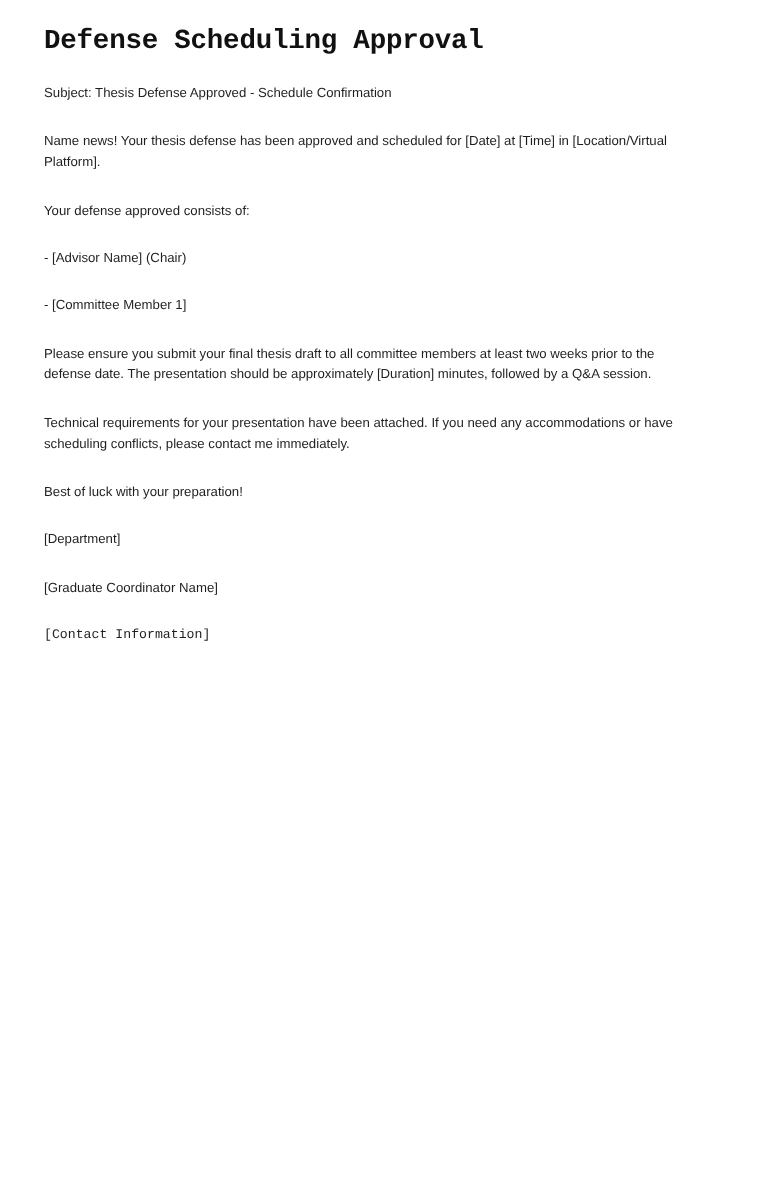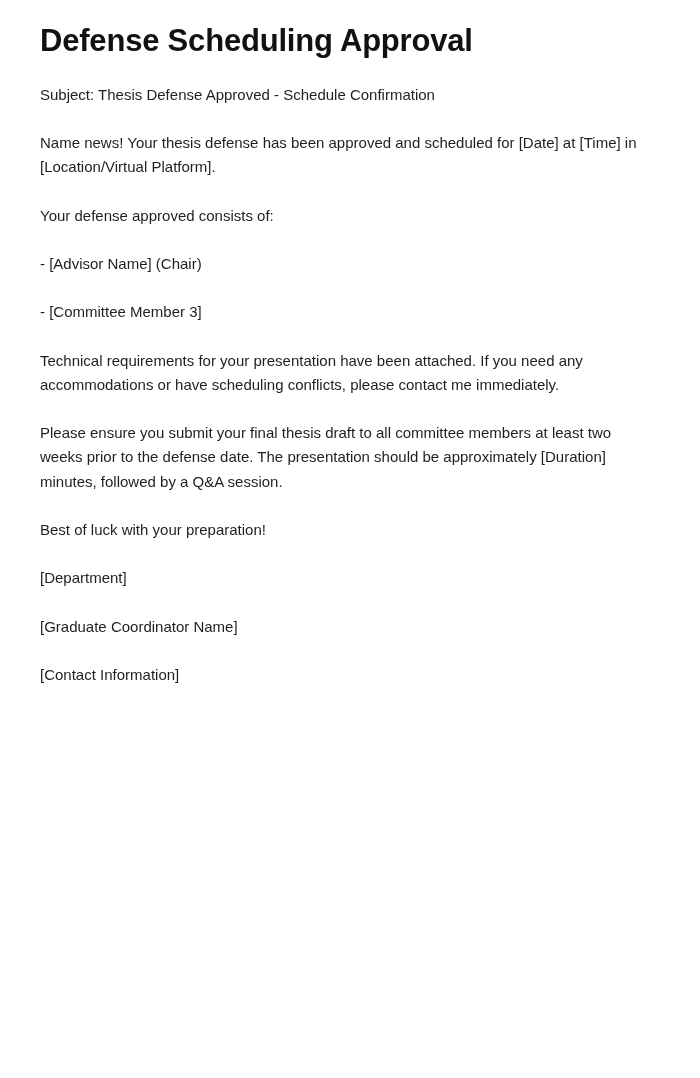--- a/index.html
+++ b/index.html
@@ -15,50 +15,52 @@
     -webkit-font-smoothing: antialiased;
   }
   .page {
     width: 700px;
     min-height: 1078px;
     box-sizing: border-box;
     padding: 22px 60px 20px 40px;
     background: #ffffff;
   }
   .doc-title {
-    font-size: 31px;
+    font-size: 25px;
     line-height: 1.25;
     font-weight: bold;
     color: #111111;
     margin: 0 0 22px 0;
     letter-spacing: -0.2px;
+    font-family: Liberation Mono, monospace;
   }
   .para {
-    font-size: 15px;
+    font-size: 12px;
     line-height: 1.62;
     color: #1f1f1f;
     margin: 0 0 24px 0;
     font-weight: 400;
   }
   .para:last-child {
     margin-bottom: 0;
+    font-family: Liberation Mono, monospace;
   }
 </style>
 </head>
 <body>
 
 <div class="page">
 
   <h1 class="doc-title">Defense Scheduling Approval</h1>
 
   <p class="para">Subject: Thesis Defense Approved - Schedule Confirmation</p>
   <p class="para">Name news! Your thesis defense has been approved and scheduled for [Date] at [Time] in [Location/Virtual Platform].</p>
   <p class="para">Your defense approved consists of:</p>
   <p class="para">- [Advisor Name] (Chair)</p>
-  <p class="para">- [Committee Member 3]</p>
+  <p class="para">- [Committee Member 1]</p>
+  <p class="para">Please ensure you submit your final thesis draft to all committee members at least two weeks prior to the defense date. The presentation should be approximately [Duration] minutes, followed by a Q&amp;A session.</p>
   <p class="para">Technical requirements for your presentation have been attached. If you need any accommodations or have scheduling conflicts, please contact me immediately.</p>
-  <p class="para">Please ensure you submit your final thesis draft to all committee members at least two weeks prior to the defense date. The presentation should be approximately [Duration] minutes, followed by a Q&amp;A session.</p>
   <p class="para">Best of luck with your preparation!</p>
   <p class="para">[Department]</p>
   <p class="para">[Graduate Coordinator Name]</p>
   <p class="para">[Contact Information]</p>
 
 </div>
 
 </body></html>

